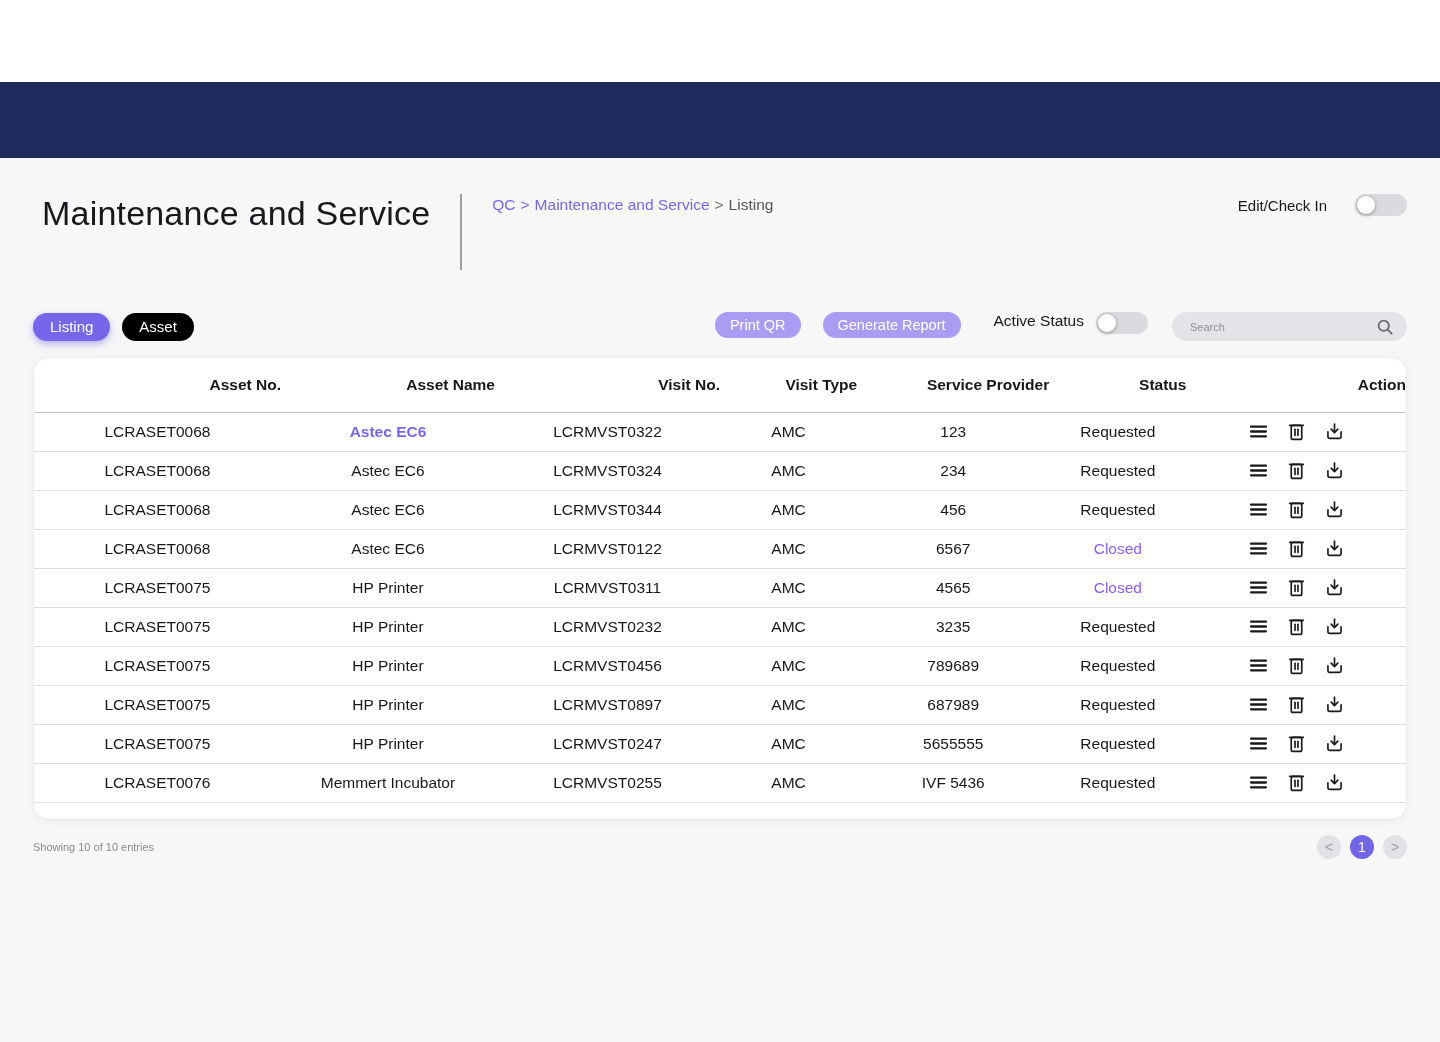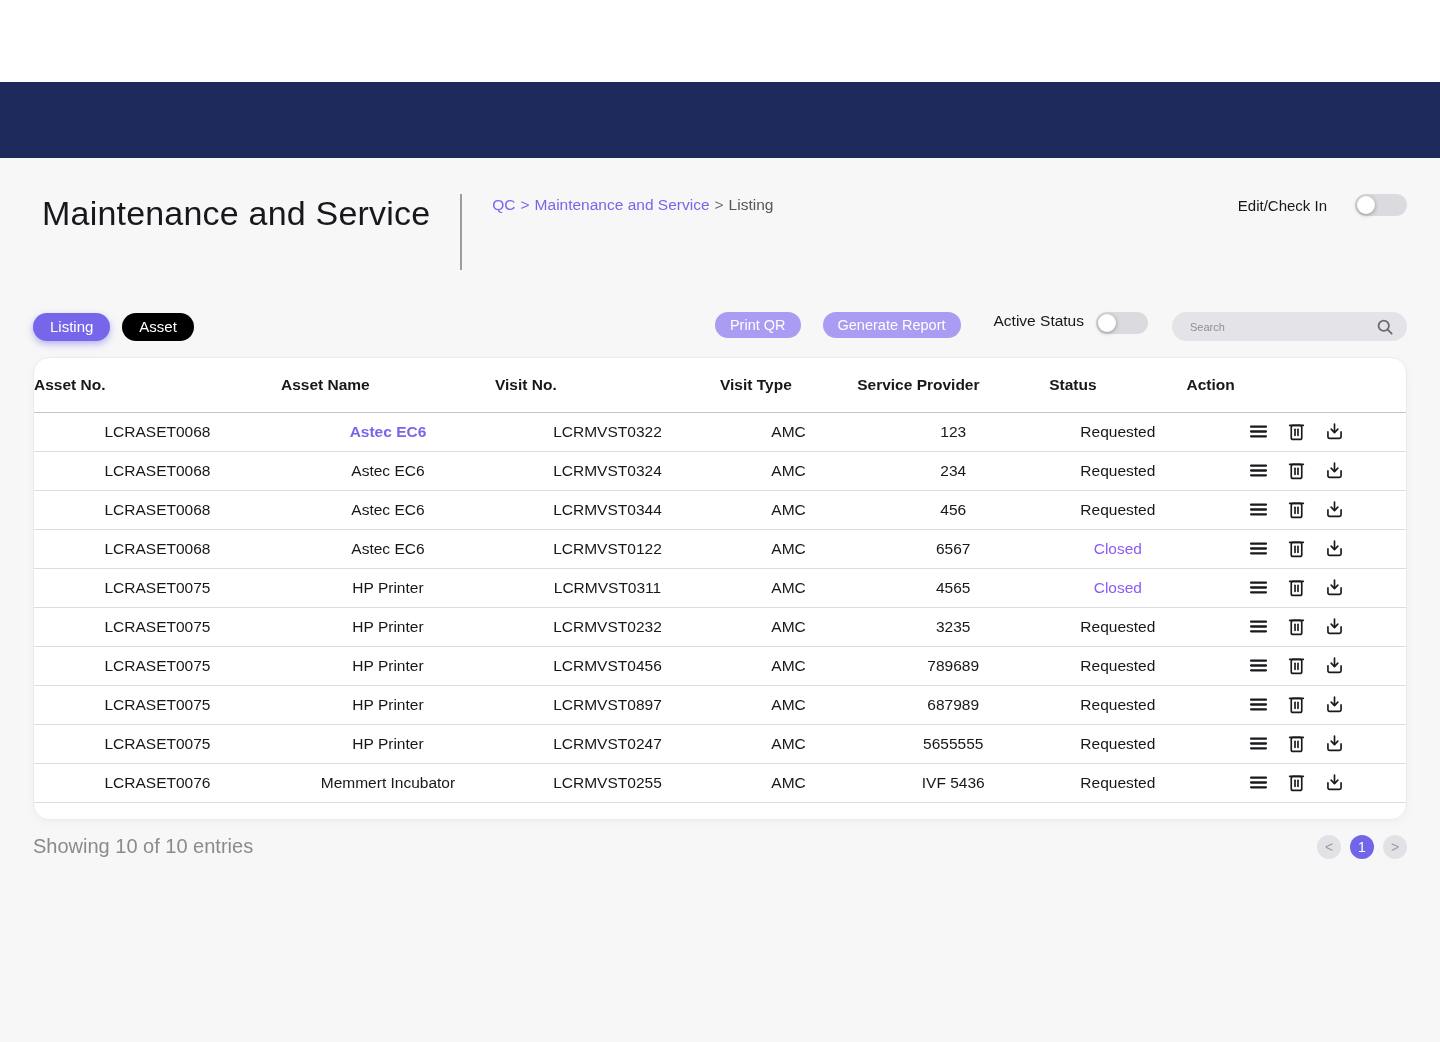--- a/index.html
+++ b/index.html
@@ -44,32 +44,32 @@
   .search-box input { flex:1; border:none; outline:none; background:transparent; font-size:11px;
                       font-family:inherit; color:#737373; }
   .search-box input::placeholder { color:#8E8E93; }
   .search-icon svg { display:block; }
 
   
   .card { margin:0 33px; background:#fff; border:1px solid #ECECEF; border-radius:16px;
           box-shadow:0 2px 10px rgba(0,0,0,.04); padding-bottom:16px; overflow:hidden; }
   table { width:100%; border-collapse:collapse; }
   thead th { height:54px; font-size:15.5px; font-weight:700; color:#17171C;
-             border-bottom:1.5px solid #C4C4C9; text-align:left; }
+             border-bottom:1.5px solid #C4C4C9; text-align:right; }
   tbody td { height:39px; font-size:15.5px; text-align:center; border-bottom:1px solid #DDDDE1;
              color:#17171C; }
   td.link { color:#7667EA; font-weight:700; cursor:pointer; }
   td.closed { color:#8b5cf6; }
   .actions-wrap { display:flex; align-items:center; justify-content:center; gap:17px; }
   .icon-btn { display:inline-flex; cursor:pointer; color:#1A1A1E; }
   .icon-btn svg { display:block; }
 
   
   .footer-row { display:flex; align-items:center; justify-content:space-between; padding:15px 33px 0 33px; }
-  .entries-summary { color:#8A8A90; font-size:20px; }
+  .entries-summary { color:#8A8A90; font-size:11px; }
   .pagination { display:flex; align-items:center; gap:9px; }
   .page-circle { width:24px; height:24px; border-radius:50%; display:flex; align-items:center;
                  justify-content:center; font-size:14px; cursor:pointer; }
   .page-circle.nav { background:#E2E2E6; color:#9A9AA0; }
   .page-circle.current { background:#7166E8; color:#fff; }
 </style>
 </head>
 <body>
 
 <div class="top-strip"></div>

